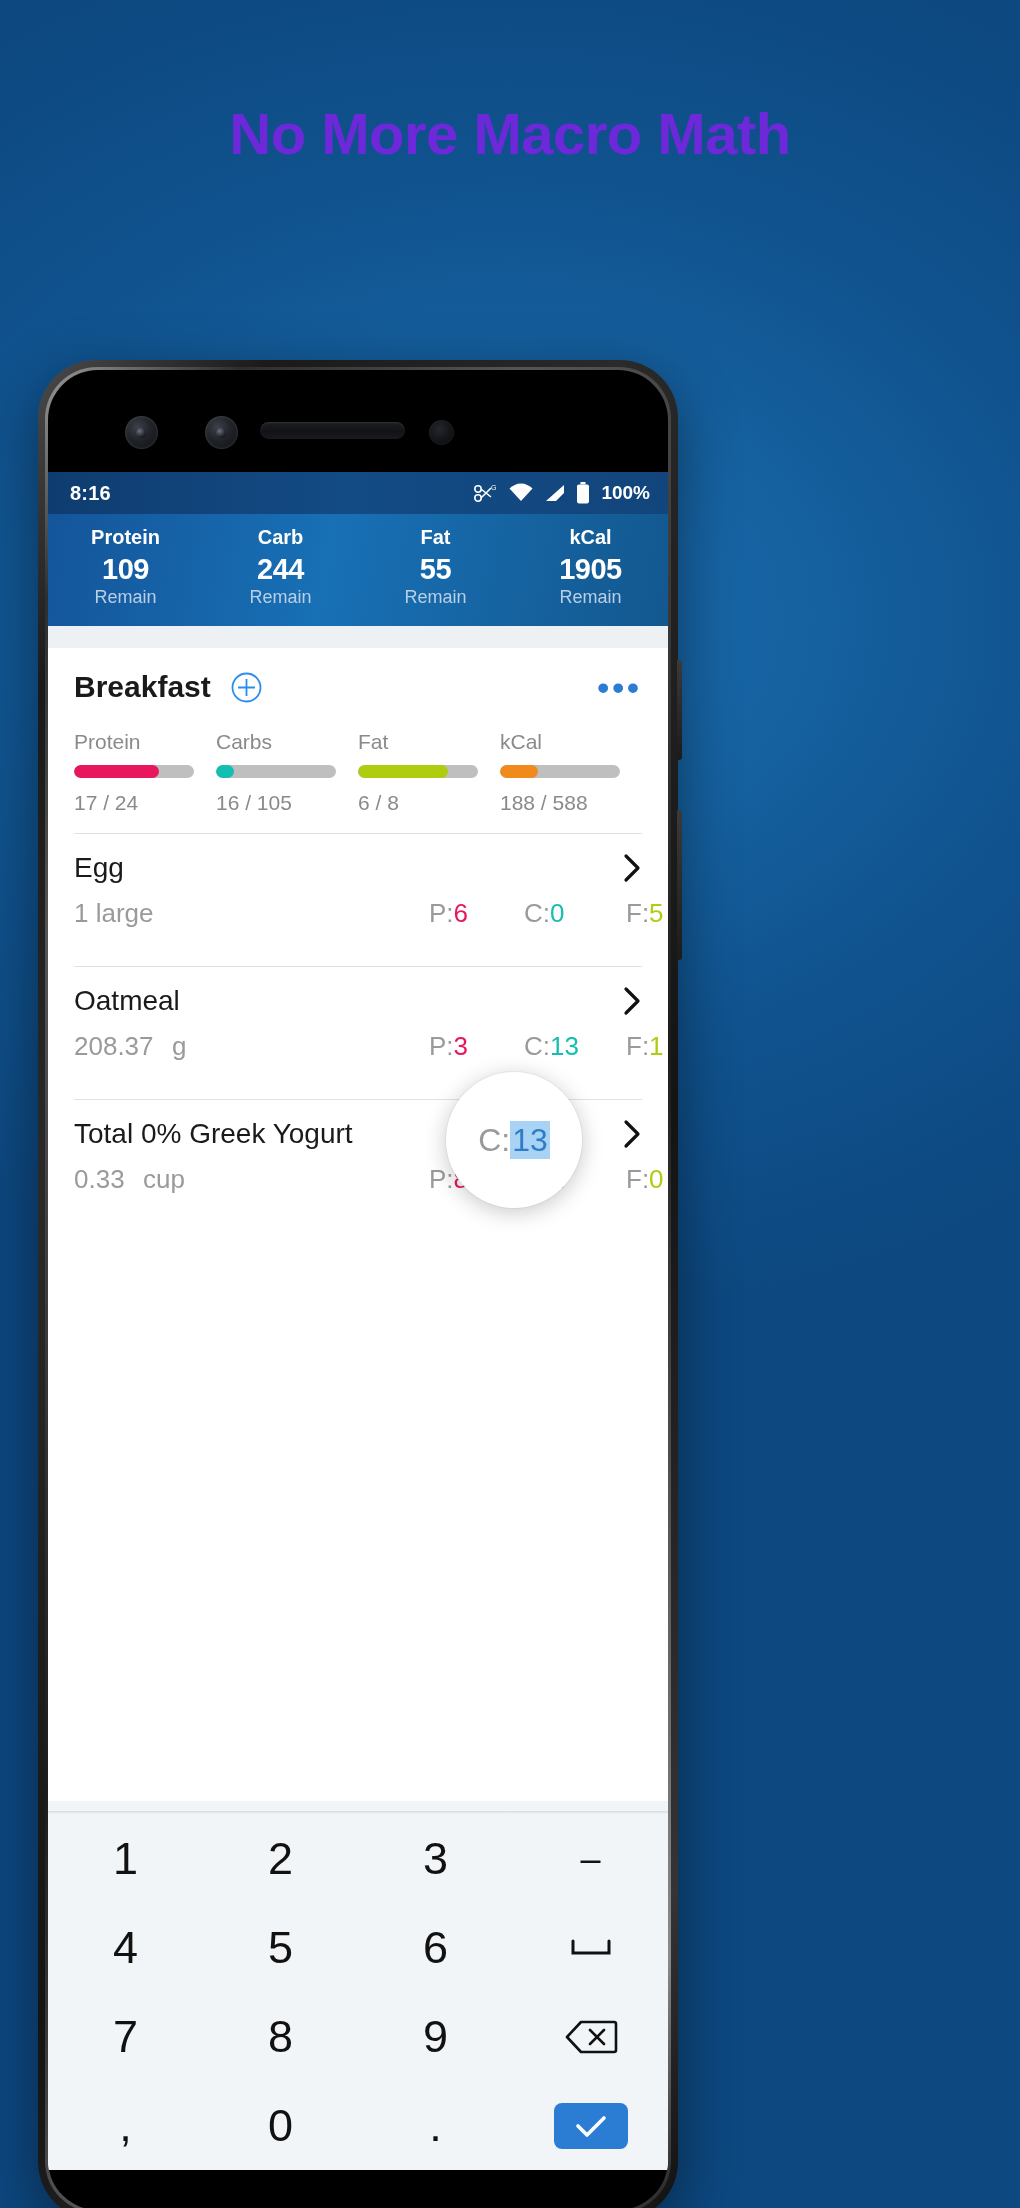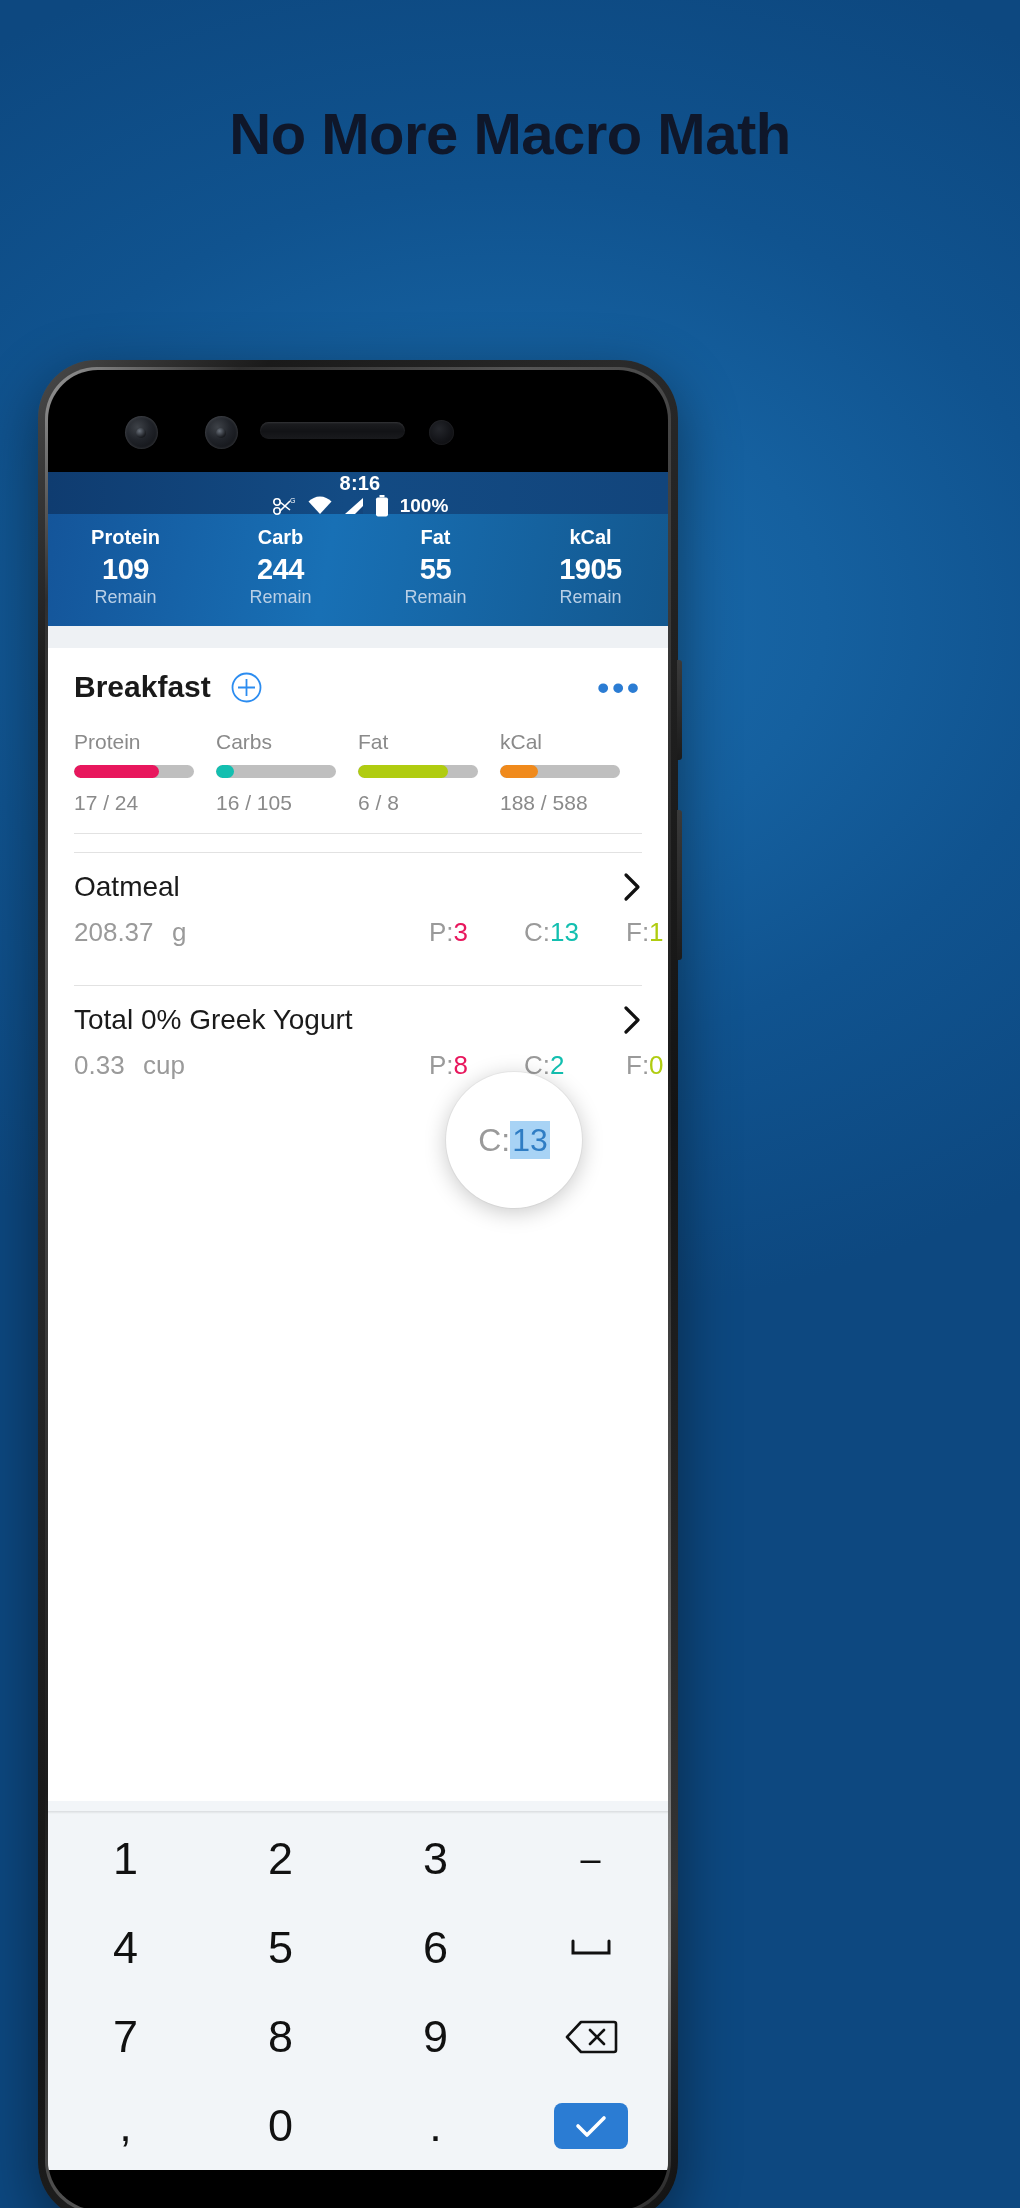--- a/index.html
+++ b/index.html
@@ -12,21 +12,21 @@
     background: radial-gradient(ellipse 900px 700px at 50% 28%, #1a6cae 0%, #15609f 35%, #10538f 62%, #0d4880 100%);
     position: relative;
   }
 
   
   .promo { position: absolute; left: 0; top: 0; width: 1020px; text-align: center; }
   .promo-title {
     margin-top: 104px;
     font-size: 58px;
     font-weight: bold;
-    color: #0f172a;
+    color: #6d28d9;
     letter-spacing: -0.5px;
     line-height: 1.05;
   }
   .promo-sub {
     margin-top: 26px;
     font-size: 35px;
     color: #ffffff;
     line-height: 1.22;
     font-weight: 400;
   }
@@ -98,21 +98,20 @@
     overflow: hidden;
   }
 
   
   .statusbar {
     height: 42px;
     background: linear-gradient(90deg, #0f3c70 0%, #134b84 48%, #12457c 100%);
     display: flex; align-items: center; justify-content: space-between;
     padding: 0 18px 0 22px;
     color: #fff;
-    flex-direction: column;
   }
   .sb-time { font-size: 20px; font-weight: bold; letter-spacing: 0.2px; }
   .sb-icons { display: flex; align-items: center; gap: 9px; }
   .sb-icons svg { display: block; }
   .sb-batt-txt { font-size: 19px; font-weight: bold; margin-left: 2px; }
 
   
   .macro-head {
     background: linear-gradient(100deg, #14559a 0%, #1870b5 45%, #13588f 100%);
     display: flex; padding: 12px 0 18px 0;
@@ -305,20 +304,36 @@
               <div class="bar-label">kCal</div>
               <div class="bar-track">
                 <div class="bar-fill" style="width:32%;background:#f08a1c"></div>
               </div>
               <div class="bar-nums">188 / 588</div>
             </div>
           </div>
 
           <div class="divider"></div>
 
+          <div class="food-row">
+            <div class="food-top">
+              <div class="food-name">Egg</div>
+              <span class="chev">
+                <svg width="20" height="32" viewBox="0 0 20 32">
+                    <path d="M4 4 L16 16 L4 28" fill="none" stroke="#111" stroke-width="3.2" stroke-linecap="round" stroke-linejoin="round"></path>
+                  </svg>
+              </span>
+            </div>
+            <div class="food-bottom-wrap">
+              <span class="food-amount">1 large</span>
+              <span class="macro-mini mm-p"><span>P:</span><span class="v-p">6</span></span>
+              <span class="macro-mini mm-c"><span>C:</span><span class="v-c">0</span></span>
+              <span class="macro-mini mm-f"><span>F:</span><span class="v-f">5</span></span>
+            </div>
+          </div>
 
           <div class="divider"></div>
 
           <div class="food-row">
             <div class="food-top">
               <div class="food-name">Oatmeal</div>
               <span class="chev">
                 <svg width="20" height="32" viewBox="0 0 20 32">
                     <path d="M4 4 L16 16 L4 28" fill="none" stroke="#111" stroke-width="3.2" stroke-linecap="round" stroke-linejoin="round"></path>
                   </svg>

